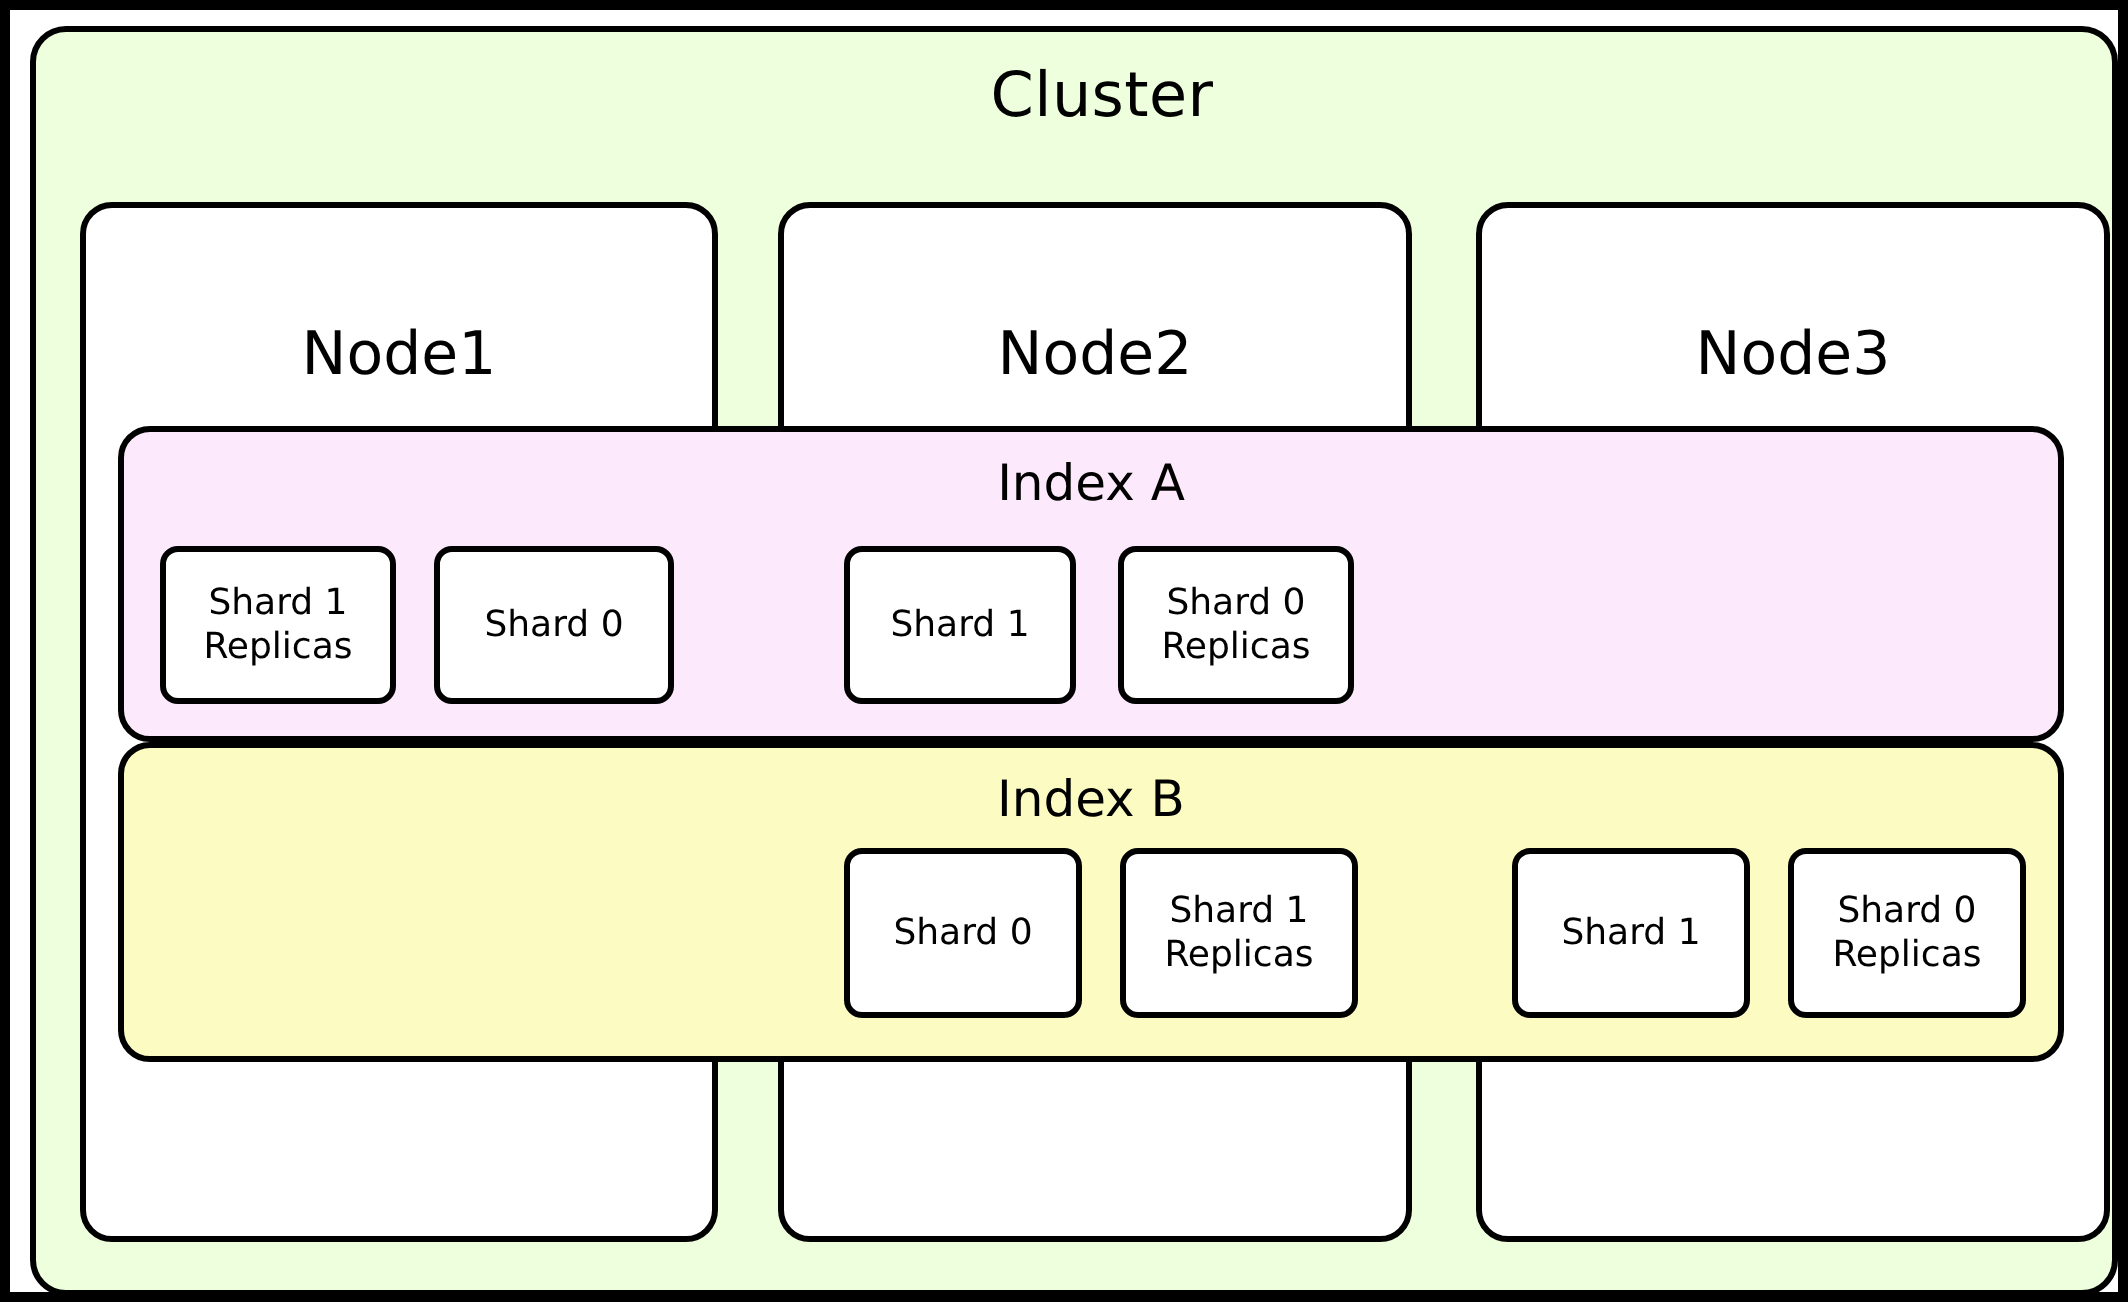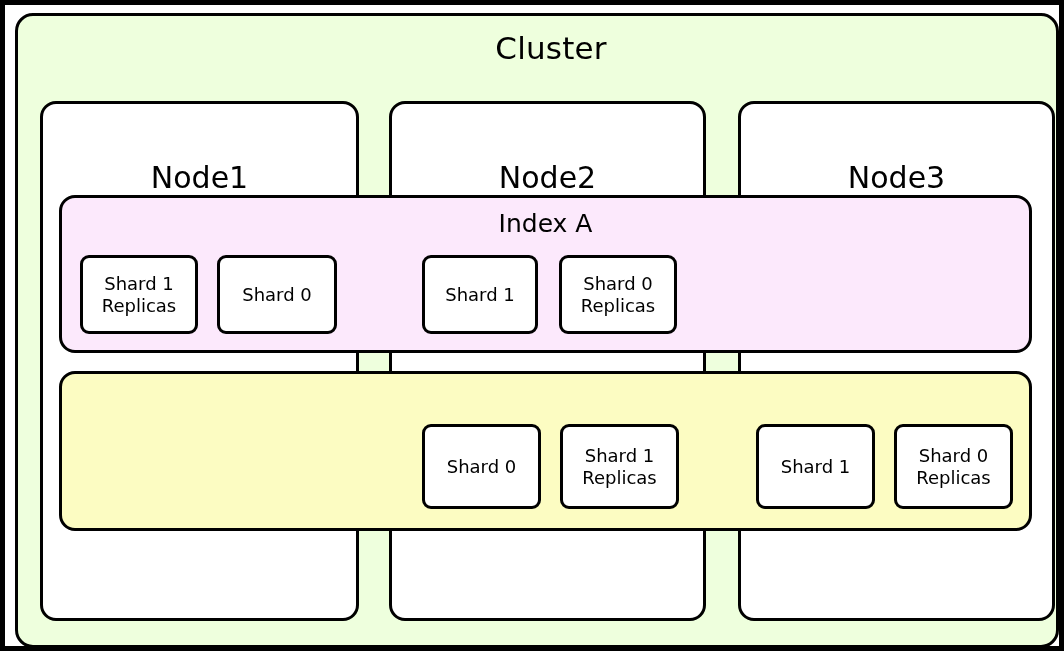--- a/index.html
+++ b/index.html
@@ -71,21 +71,21 @@
   
   .index-band {
     position: absolute;
     left: 41px;
     width: 973px;
     box-sizing: border-box;
     border: 3px solid #000000;
     border-radius: 16px;
   }
   .index-a {
-    top: 179px;
+    top: 197px;
     height: 158px;
     background: #fce9fc;
   }
   .index-b {
     top: 355px;
     height: 160px;
     background: #fcfcc2;
   }
   .index-title {
     position: absolute;
@@ -154,20 +154,21 @@
       <div class="index-title">Index A</div>
       <div class="shard shard-a a-slot-1">Shard 1
 Replicas</div>
       <div class="shard shard-a a-slot-2">Shard 0</div>
       <div class="shard shard-a a-slot-3">Shard 1</div>
       <div class="shard shard-a a-slot-4">Shard 0
 Replicas</div>
     </div>
 
     <div class="index-band index-b">
+      <div class="index-title">Index B</div>
       <div class="shard shard-b b-slot-1">Shard 0</div>
       <div class="shard shard-b b-slot-2">Shard 1
 Replicas</div>
       <div class="shard shard-b b-slot-3">Shard 1</div>
       <div class="shard shard-b b-slot-4">Shard 0
 Replicas</div>
     </div>
 
   </div>
 </div>

